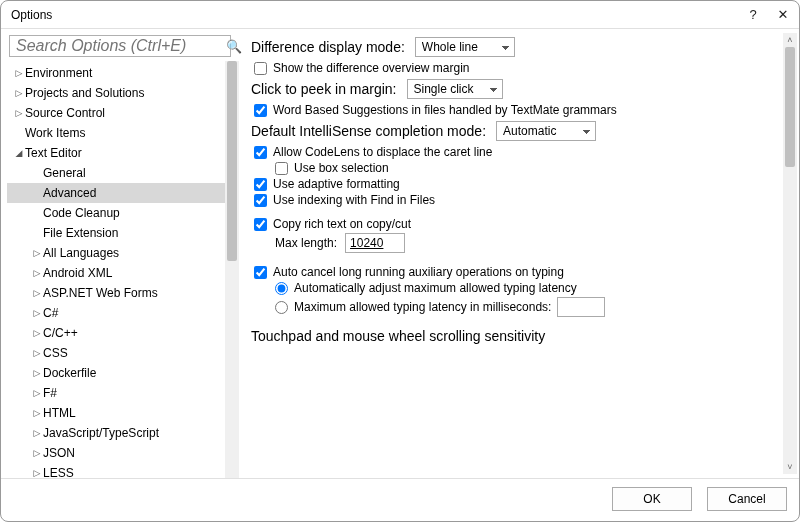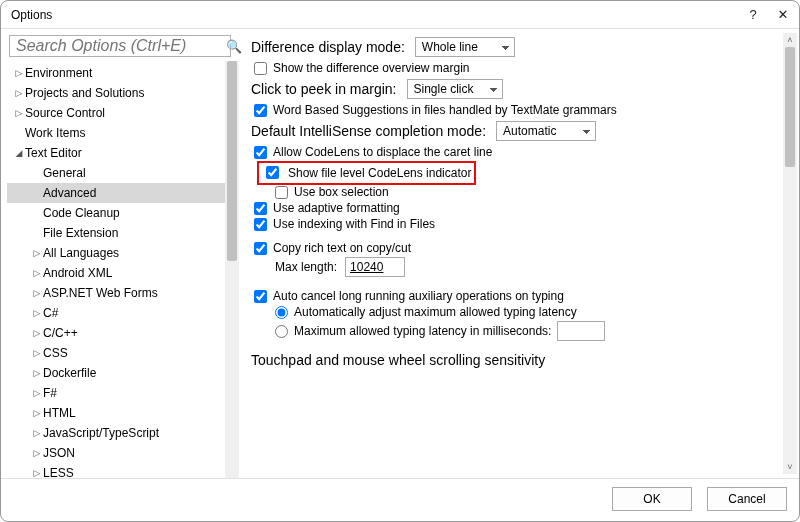--- a/index.html
+++ b/index.html
@@ -223,24 +223,20 @@
         <div class="row lbl-sel" style="margin-top:4px">
           <span class="lbl">Default IntelliSense completion mode:</span>
           <select class="combo" style="width:100px">
             <option>Automatic</option>
           </select>
         </div>
         <div class="chk">
           <input type="checkbox" checked="" style="">
           <span>Allow CodeLens to displace the caret line</span>
         </div>
-        <div class="highlight">
-          <input type="checkbox" checked="" style="">
-          <span>Show file level CodeLens indicator</span>
-        </div>
         <div class="chk indent1">
           <input type="checkbox" style="">
           <span>Use box selection</span>
         </div>
         <div class="chk">
           <input type="checkbox" checked="" style="">
           <span>Use adaptive formatting</span>
         </div>
         <div class="chk">
           <input type="checkbox" checked="" style="">

